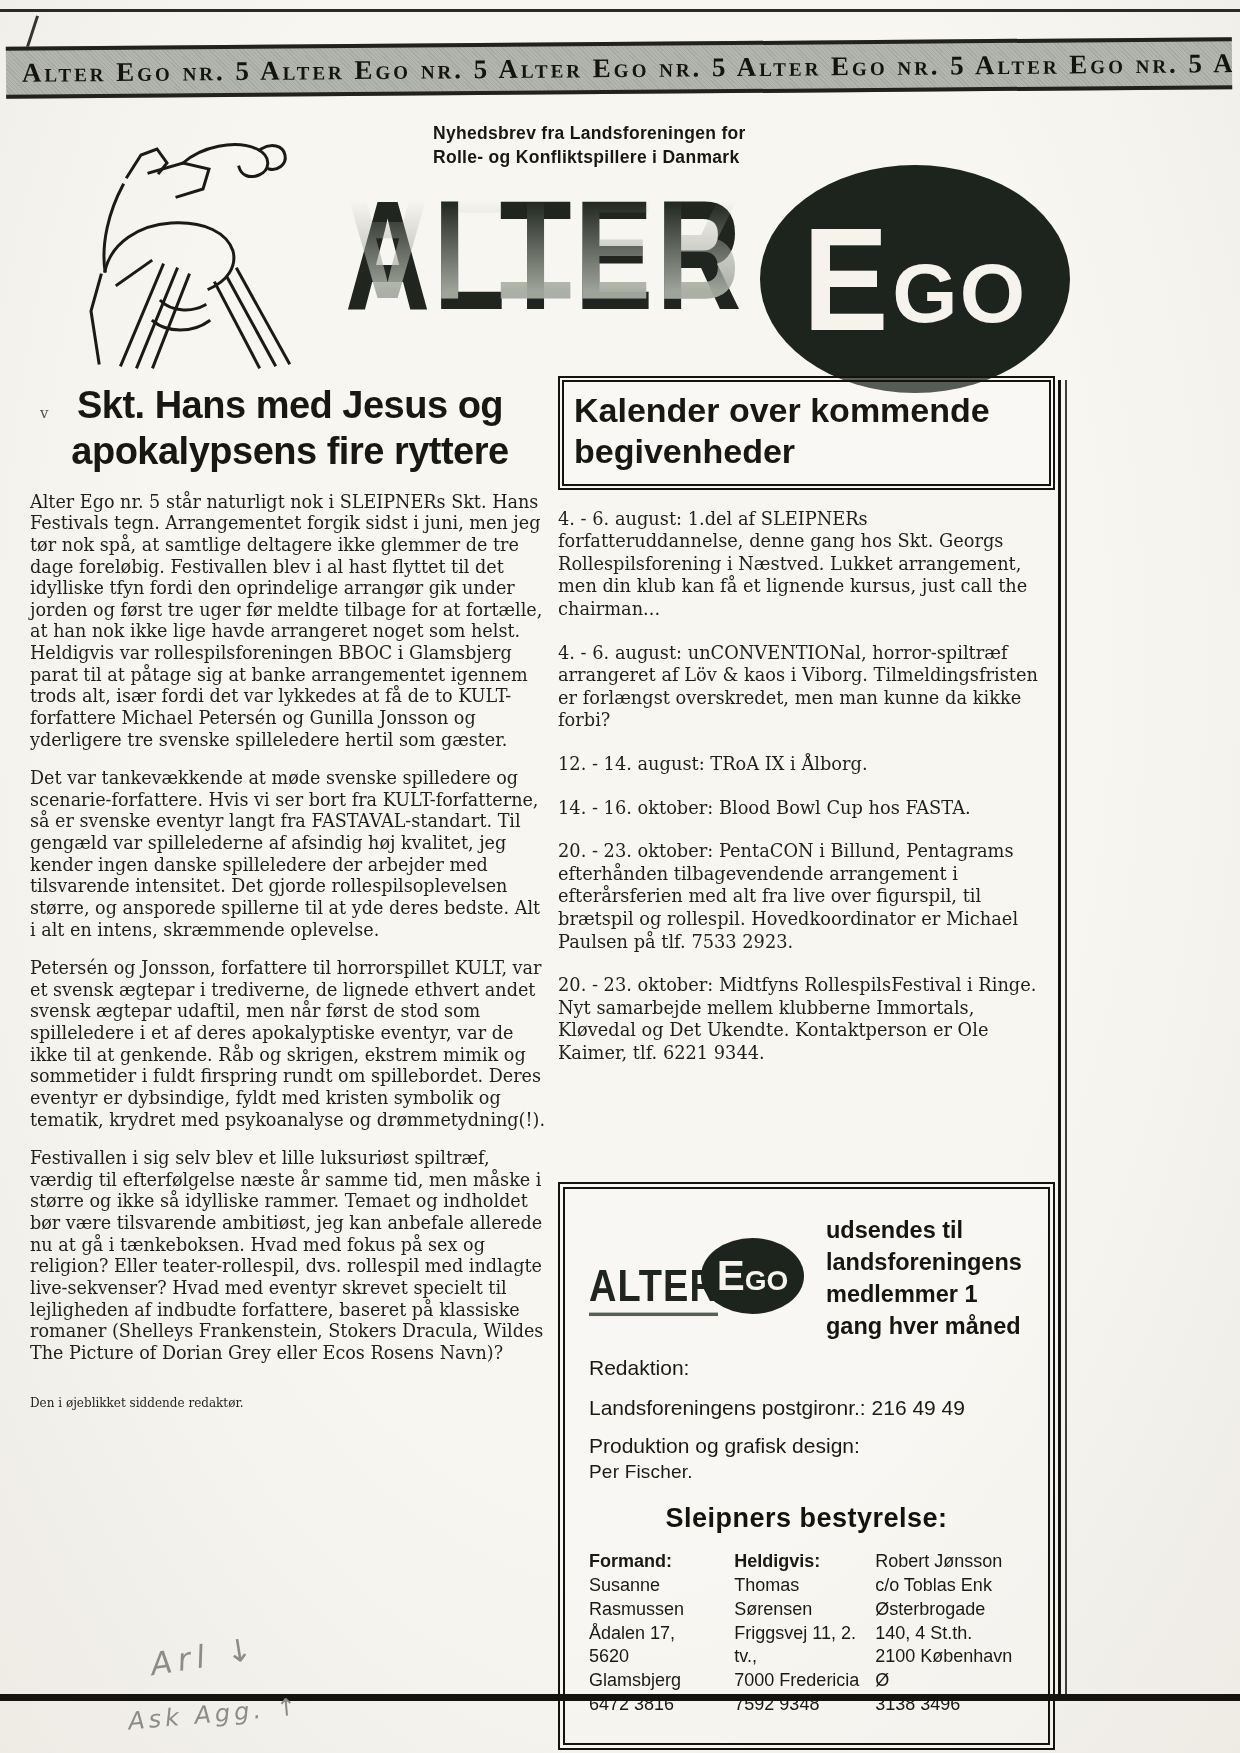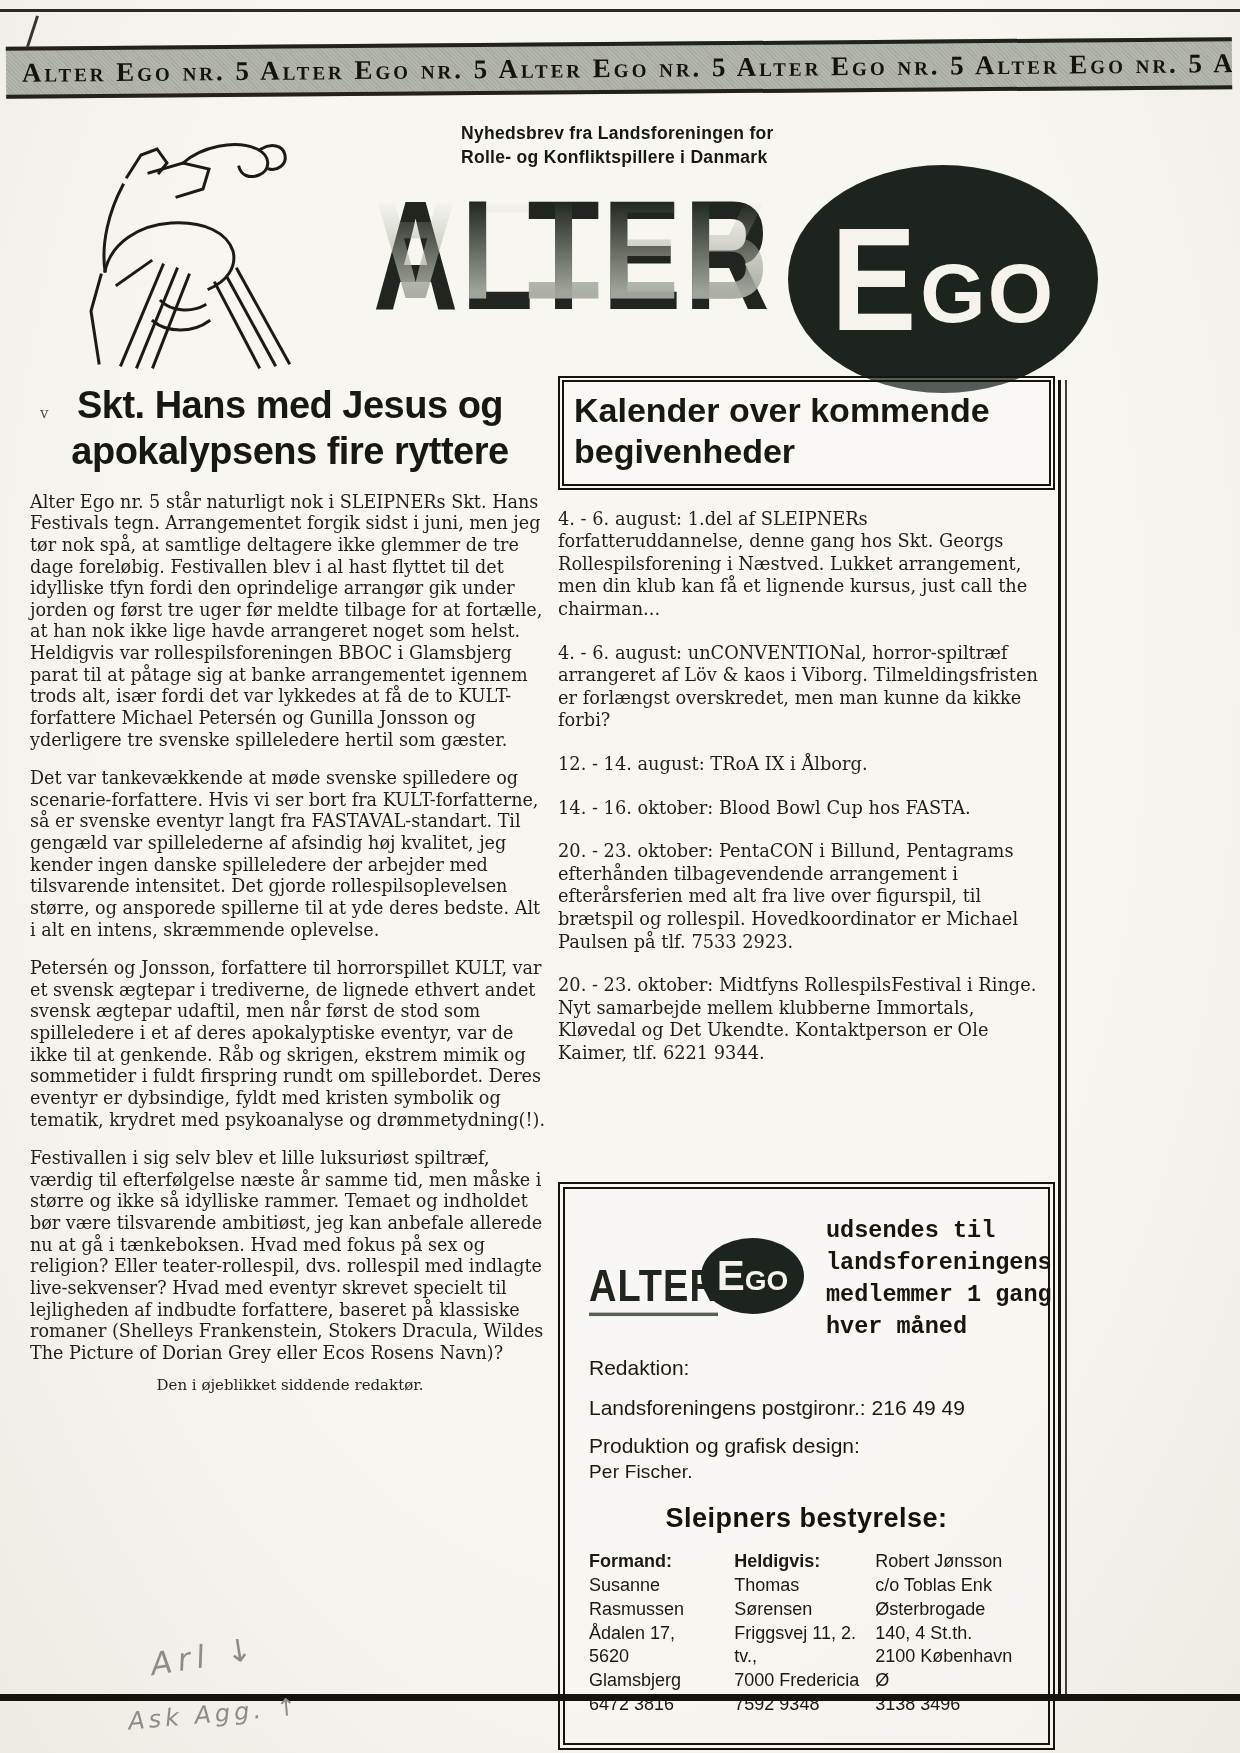--- a/index.html
+++ b/index.html
@@ -24,21 +24,21 @@
   }
   .banner span {
     display:inline-block; padding-left:16px;
     font-family:"Liberation Serif", serif; font-weight:600; font-size:27px; line-height:44px;
     font-variant:small-caps; letter-spacing:3px; color:#14130e;
   }
 
   
   .masthead { position:absolute; top:100px; left:60px; width:1060px; height:270px; }
   .horse { position:absolute; left:5px; top:15px; }
-  .mast-right { position:absolute; left:285px; top:22px; width:760px; height:245px;margin-left:28px; }
+  .mast-right { position:absolute; left:285px; top:22px; width:760px; height:245px; }
   .tagline {
     margin-left:88px; font-family:"Liberation Sans", sans-serif;
     font-weight:700; font-size:17.5px; line-height:1.35; color:#181812; letter-spacing:.3px;
   }
   .logo-row { position:relative; height:200px; }
   .alter-main, .alter-reflect {
     font-family:"Liberation Sans", sans-serif; font-weight:700; font-size:118px; line-height:1;
     letter-spacing:3px; display:inline-block; white-space:nowrap;
   }
   .alter-main { position:absolute; left:0; top:8px; transform:scaleY(1.32); transform-origin:left top; color:#20261f; }
@@ -57,21 +57,21 @@
 
   
   .article { position:absolute; top:382px; left:30px; width:520px; }
   .article h1 {
     font-family:"Liberation Sans", sans-serif; font-weight:700; font-size:38px; line-height:1.22;
     text-align:center; color:#181813; letter-spacing:-.5px;
   }
   .article p {
     margin-top:17px; font-size:17.6px; line-height:1.23; color:#211f19; text-align:left;
   }
-  .byline { margin-top:12px; text-align:center; font-size:15px; color:#211f19; }
+  .byline { margin-top:32px; text-align:left; font-size:12px; color:#211f19; }
   .checkmark { position:absolute; top:22px; left:10px; font-size:15px; color:#55534c; }
 
   
   .right-col { position:absolute; top:376px; left:558px; width:497px; }
   .cal-box {
     border:6px double #14130e; padding:8px 10px 12px 10px; background:rgba(255,255,255,.25);
   }
   .cal-box h2 {
     font-family:"Liberation Sans", sans-serif; font-weight:700; font-size:34px; line-height:1.2;
     text-align:left; color:#181813;
@@ -90,21 +90,21 @@
     position:absolute; left:0; top:26px; font-weight:700; font-size:38px; letter-spacing:1px;
     transform:scaleY(1.15); transform-origin:left top; color:#20261f;
     border-bottom:3px solid #566055; padding-bottom:1px;
   }
   .mini-ellipse {
     position:absolute; left:112px; top:2px; width:103px; height:76px; background:#1c241d; border-radius:50%;
     display:flex; align-items:center; justify-content:center;
   }
   .mini-e { font-weight:700; font-size:42px; color:#f5f3ec; line-height:1; }
   .mini-go { font-weight:700; font-size:28px; color:#f5f3ec; line-height:1; transform:translateY(5px); }
-  .dist { font-weight:700; font-size:23.5px; line-height:1.35; color:#161510;font-family:Liberation Mono, monospace; }
+  .dist { font-weight:700; font-size:23.5px; line-height:1.35; color:#161510; }
   .label { font-weight:400; font-size:21px; margin-top:14px; }
   .value { font-size:19px; margin-top:3px; letter-spacing:.2px; }
   .giro  { font-weight:400; font-size:21px; margin-top:16px; }
   .best-title { text-align:center; font-weight:700; font-size:27px; margin:20px 0 16px 0; letter-spacing:.5px; color:#14130e; }
   .board { display:grid; grid-template-columns:1.5fr 1.45fr 1.65fr; column-gap:10px; font-size:18px; line-height:1.32; }
   .board .role { font-weight:700; }
 
   
   .v-rule { position:absolute; top:380px; left:1058px; height:1314px; width:9px;
             border-left:3px solid #14130e; border-right:2px solid #41403a; }

